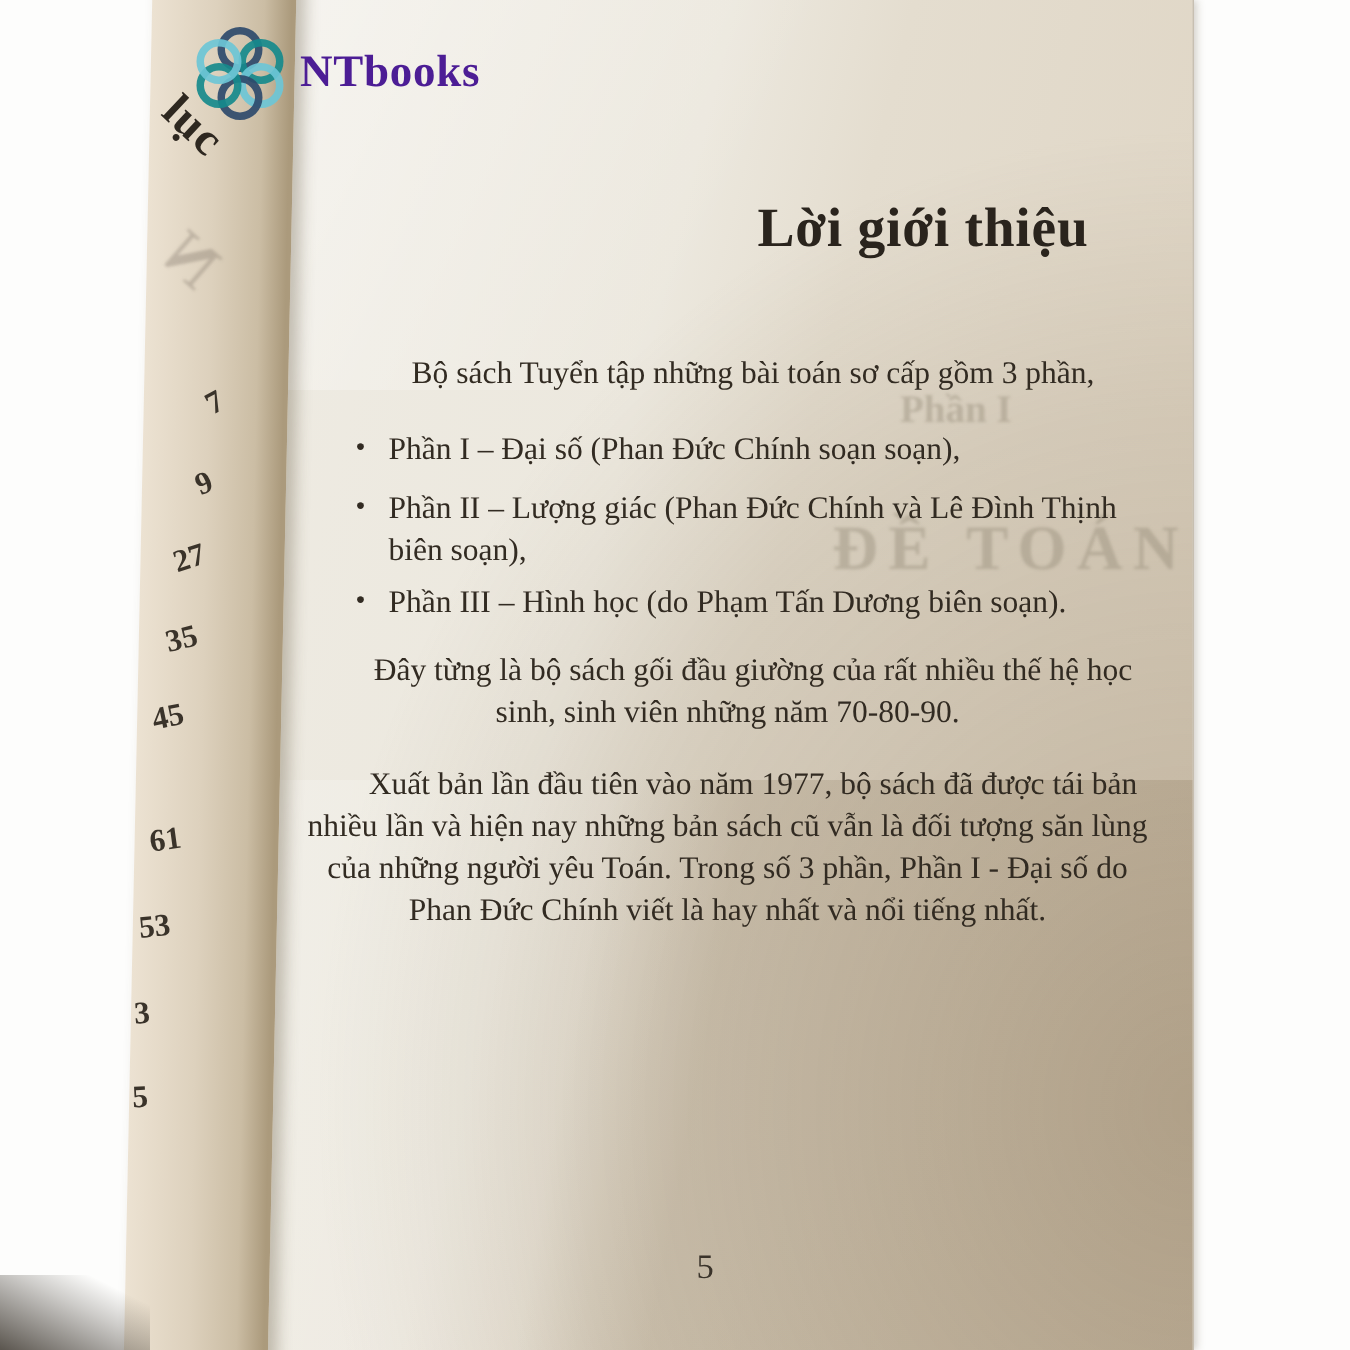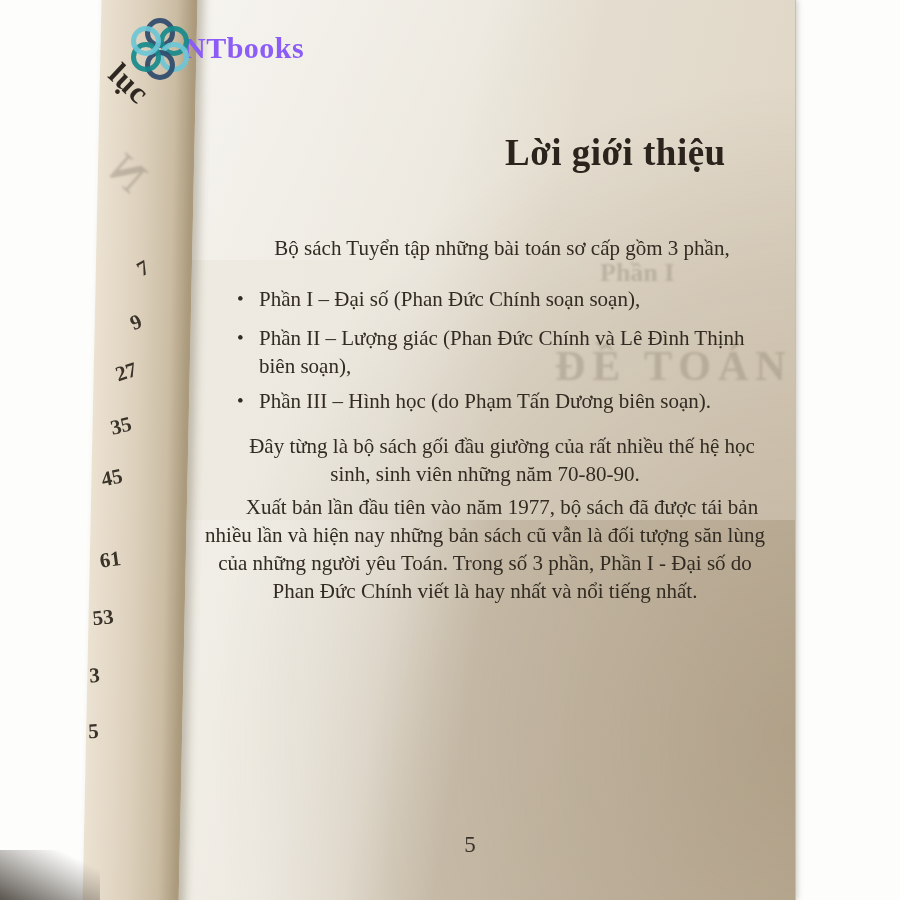--- a/index.html
+++ b/index.html
@@ -47,21 +47,21 @@
   }
   .toc-num{
     position:absolute;color:#3a332a;font-size:21px;font-weight:bold;white-space:nowrap;
   }
 
   
   .brand{position:absolute;left:126px;top:16px;display:flex;align-items:center;}
   .brand-logo{position:relative;width:58px;height:58px;}
   .petal{position:absolute;width:20px;height:20px;border-radius:50%;border-style:solid;border-width:5px;opacity:0.92;}
   .brand-name{
-    font-size:30px;font-weight:bold;color:#8b5cf6;letter-spacing:0.5px;margin-left:0;margin-top:6px;
+    font-size:30px;font-weight:bold;color:#4c1d95;letter-spacing:0.5px;margin-left:16px;margin-top:6px;
   }
 
   
   .page-title{
     position:absolute;left:505px;top:131px;width:270px;text-align:left;
     font-size:37px;font-weight:bold;color:#2a241d;letter-spacing:0.5px;
   }
   .content{position:absolute;left:195px;top:0;width:580px;color:#322b22;font-size:21px;line-height:28px;}
   .para{position:absolute;left:0;width:580px;text-align:center;}
   .indent{text-indent:34px;}
@@ -106,21 +106,21 @@
     <div class="bullet-row" style="top:324px">
       <span class="bullet-dot">•</span>
       <span class="bullet-text">Phần II – Lượng giác (Phan Đức Chính và Lê Đình Thịnh biên soạn),</span>
     </div>
     <div class="bullet-row" style="top:387px">
       <span class="bullet-dot">•</span>
       <span class="bullet-text">Phần III – Hình học (do Phạm Tấn Dương biên soạn).</span>
     </div>
 
     <div class="para indent" style="top:432px">Đây từng là bộ sách gối đầu giường của rất nhiều thế hệ học sinh, sinh viên những năm 70-80-90.</div>
-    <div class="para indent" style="top:493px">Xuất bản lần đầu tiên vào năm 1977, bộ sách đã được tái bản nhiều lần và hiện nay những bản sách cũ vẫn là đối tượng săn lùng của những người yêu Toán. Trong số 3 phần, Phần I - Đại số do Phan Đức Chính viết là hay nhất và nổi tiếng nhất.</div>
+    <div class="para indent" style="top:508px">Xuất bản lần đầu tiên vào năm 1977, bộ sách đã được tái bản nhiều lần và hiện nay những bản sách cũ vẫn là đối tượng săn lùng của những người yêu Toán. Trong số 3 phần, Phần I - Đại số do Phan Đức Chính viết là hay nhất và nổi tiếng nhất.</div>
   </div>
 
   <div class="page-number">5</div>
 
   <div class="turning-page">
     <div class="turn-heading">lục</div>
     <div class="turn-ghost-n">N</div>
     <div class="toc-num" style="left:42px;top:268px;transform:rotate(-30deg)">7</div>
     <div class="toc-num" style="left:36px;top:322px;transform:rotate(-24deg)">9</div>
     <div class="toc-num" style="left:22px;top:372px;transform:rotate(-19deg)">27</div>

